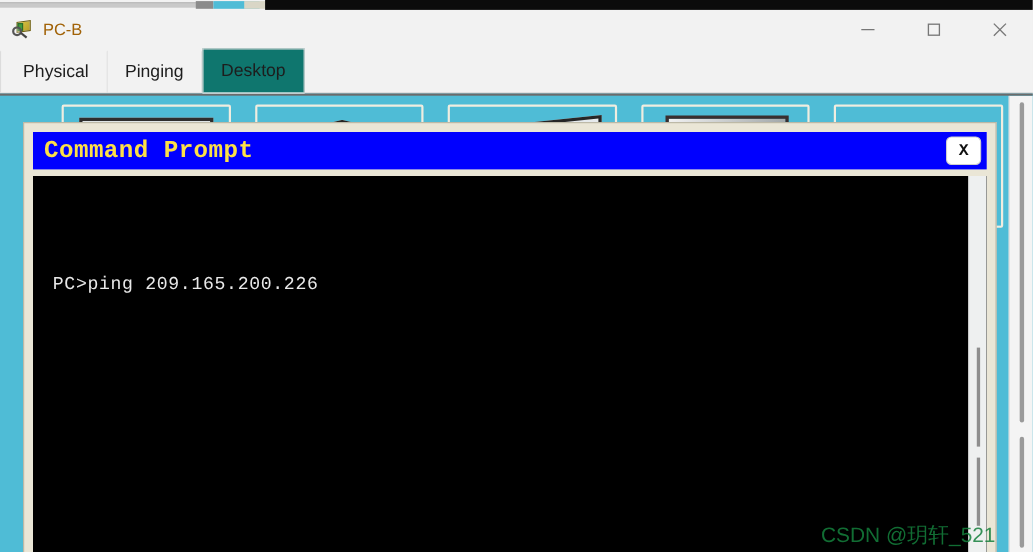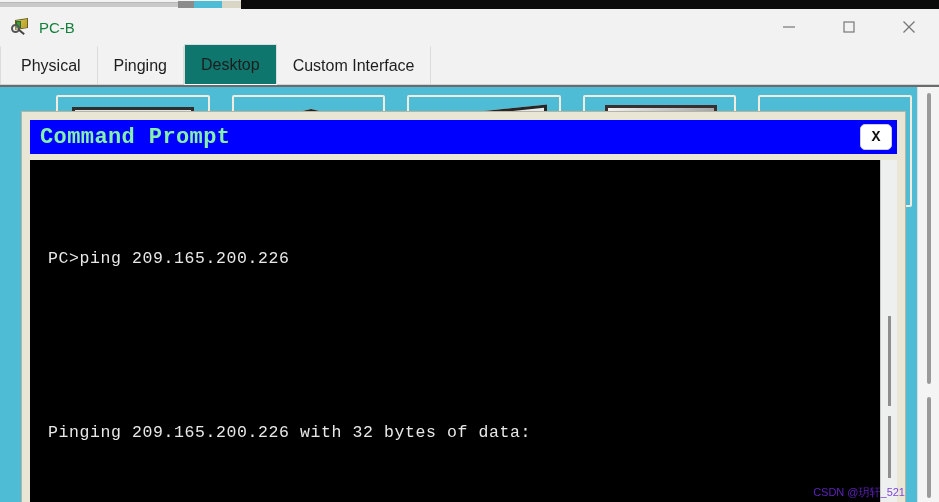--- a/index.html
+++ b/index.html
@@ -113,21 +113,21 @@
   }
   .app-icon .handle {
     position: absolute;
     left: 7px; top: 14px;
     width: 7px; height: 2px;
     background: #444;
     transform: rotate(40deg);
   }
   .window-title {
     font-size: 15px;
-    color: #15803d;
+    color: #a16207;
     font-family: "Liberation Sans", sans-serif;
     white-space: nowrap;
   }
 
   .win-controls {
     position: absolute;
     right: 0; top: 0;
     height: 36px;
     display: flex;
   }
@@ -304,21 +304,21 @@
   }
   .cmd-titlebar {
     height: 34px;
     background: #0000ff;
     display: flex;
     align-items: center;
     justify-content: space-between;
     padding: 0 5px 0 10px;
   }
   .cmd-title-text {
-    color: #86efac;
+    color: #fde047;
     font-family: "Liberation Mono", monospace;
     font-size: 22px;
     font-weight: bold;
     letter-spacing: 0.4px;
     white-space: nowrap;
   }
   .cmd-close {
     width: 32px; height: 26px;
     background: #ffffff;
     border: 1px solid #cfcfcf;
@@ -377,22 +377,22 @@
     width: 3px; height: 62px;
     background: #8e8e8e;
   }
 
   
   .watermark {
     position: absolute;
     right: 34px;
     bottom: 2px;
     font-family: "Liberation Sans", sans-serif;
-    font-size: 11px;
-    color: #6d28d9;
+    font-size: 19px;
+    color: #15803d;
     opacity: 0.85;
     z-index: 55;
     white-space: nowrap;
     pointer-events: none;
   }
 </style>
 </head>
 <body>
 
 <div id="root">
@@ -441,21 +441,20 @@
               </svg>
           </span>
         </div>
       </div>
     </div>
 
     <div class="tabstrip">
       <div class="tab">Physical</div>
       <div class="tab">Pinging</div>
       <div class="tab active">Desktop</div>
-      <div class="tab">Custom Interface</div>
     </div>
 
     <div class="desktop-pane">
 
       <div class="icon-row">
         <div class="icon-tile">
           <div class="pic-window">
               <i></i>
               <i></i>
               <i></i>
@@ -484,21 +483,20 @@
           <div class="cmd-title-text">Command Prompt</div>
           <div class="cmd-close">
             <span>X</span>
           </div>
         </div>
 
         <div class="cmd-body">
           <div class="cmd-text">
             <span class="ln">PC&gt;ping 209.165.200.226</span>
             <span class="blank"></span>
-            <span class="ln">Pinging 209.165.200.226 with 32 bytes of data:</span>
             <span class="blank"></span>
             
             
             
             
             
             
             
           </div>
           <div class="cmd-scrollbar">

